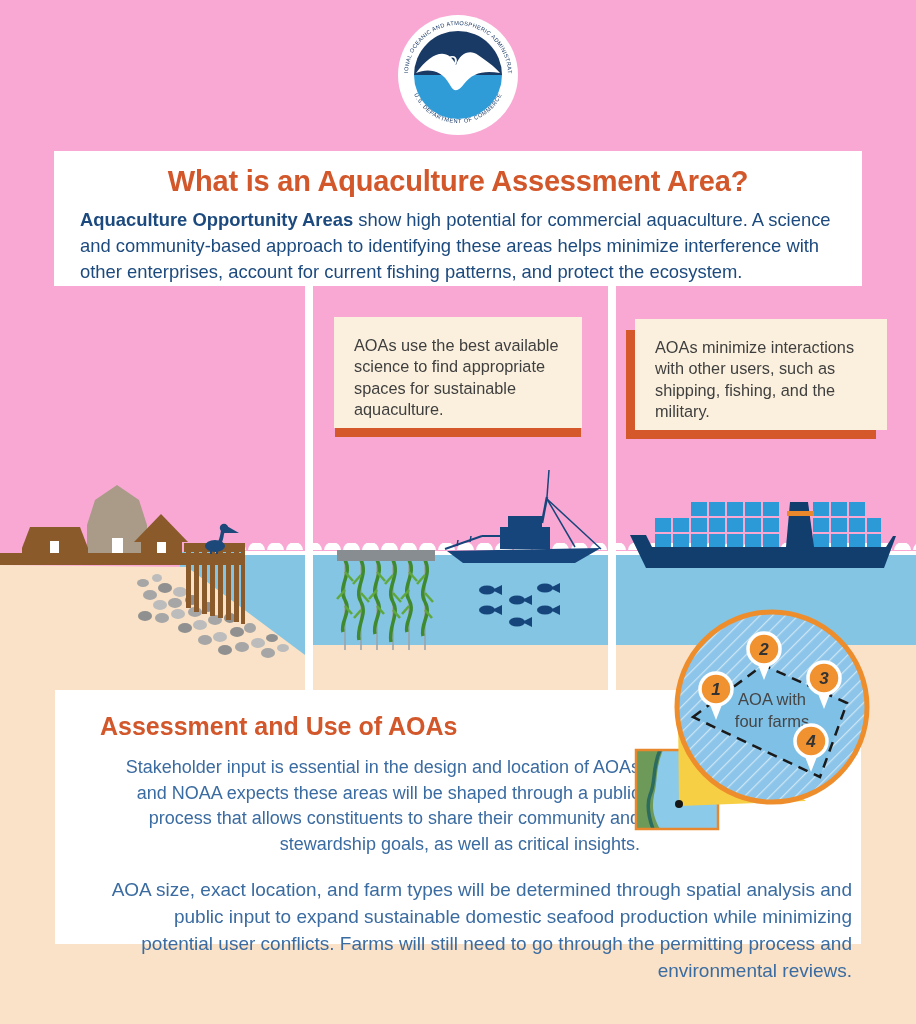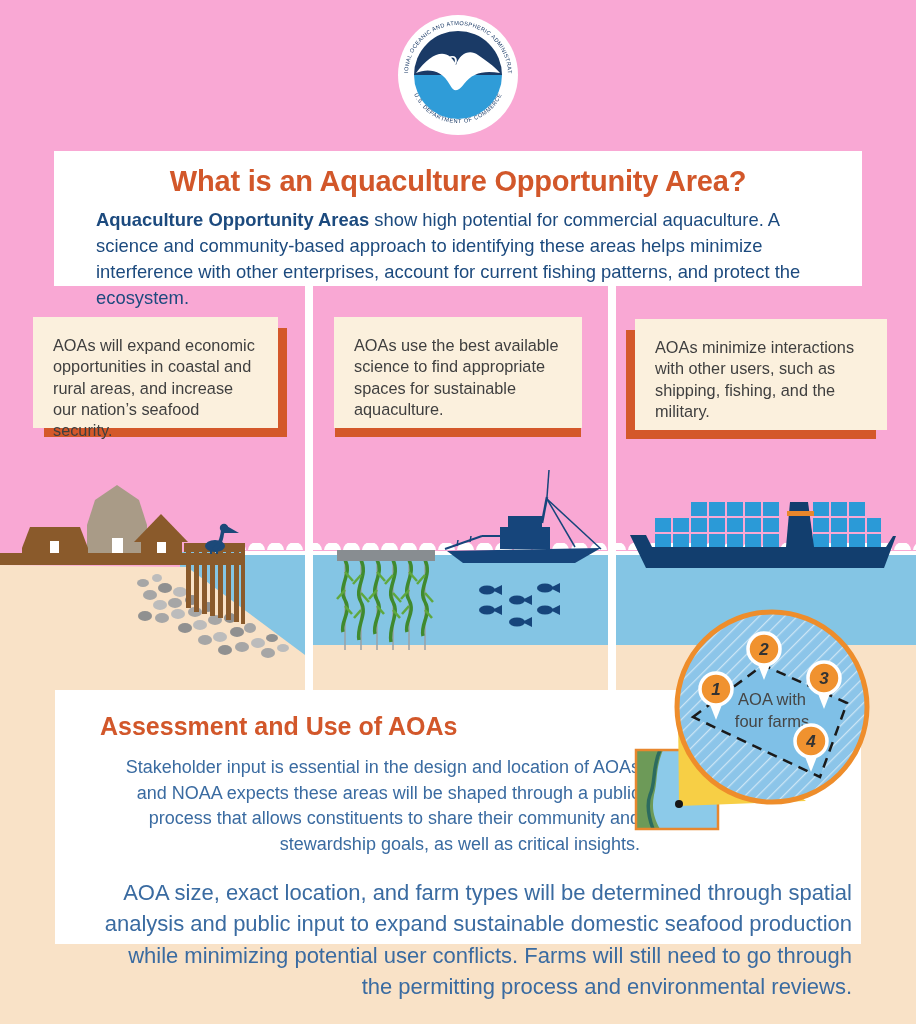--- a/index.html
+++ b/index.html
@@ -6,37 +6,37 @@
   #canvas{
     position:relative;width:916px;height:1024px;margin:0 auto;
     background:#f9a8d4;overflow:hidden;
     font-family:"Liberation Sans",sans-serif;
   }
   .peach-band{position:absolute;left:0;top:690px;width:916px;height:334px;background:#f9e2c7;}
   .logo-wrap{position:absolute;left:396px;top:13px;width:124px;height:124px;}
   
   .card-intro{position:absolute;left:54px;top:151px;width:808px;height:135px;background:#ffffff;box-sizing:border-box;padding-top:14px;}
   .card-intro h1{margin:0;text-align:center;font-size:29px;font-weight:700;color:#d2572a;letter-spacing:-0.2px;}
-  .card-intro p{margin:9px 0 0 0;padding:0 42px;font-size:18.4px;line-height:1.42;color:#1c4a7e;}
+  .card-intro p{margin:9px 0 0 0;padding:0 26px;font-size:18.4px;line-height:1.42;color:#1c4a7e;}
   .card-intro p strong{font-weight:700;color:#1c4a7e;}
   
   .callout{position:absolute;box-sizing:border-box;background:#fbf0dd;color:#3f3f3f;
     font-size:16.3px;line-height:1.31;padding:18px 20px;height:111px;}
   .co-1{left:33px;top:317px;width:245px;box-shadow:10px 10px 0 -1px #d4582a;}
   .co-2{left:334px;top:317px;width:248px;box-shadow:0 10px 0 -1px #d4582a;}
   .co-3{left:635px;top:319px;width:252px;box-shadow:-10px 10px 0 -1px #d4582a;}
   
   .scene{position:absolute;left:0;top:286px;width:916px;height:404px;}
   .inset{position:absolute;left:600px;top:580px;width:316px;height:310px;}
   
   .card-assess{position:absolute;left:55px;top:690px;width:806px;height:254px;background:#ffffff;box-sizing:border-box;padding:22px 16px 0 45px;}
   .card-assess h2{margin:0;font-size:25px;font-weight:700;color:#d2572a;}
   .card-assess p{margin:14px 0 0 0;color:#3a6ba1;text-align:right;}
   .card-assess .p1{width:540px;font-size:18px;line-height:1.42;}
-  .card-assess .p2{width:752px;font-size:22px;line-height:1.42;margin-top:20px;}
+  .card-assess .p2{width:752px;font-size:19px;line-height:1.42;margin-top:20px;}
   
   .footer{position:absolute;left:0;top:959px;width:916px;text-align:center;
     font-size:25px;font-weight:700;color:#11406f;}
   .footer em{font-style:italic;font-weight:700;}
   svg text{font-family:"Liberation Sans",sans-serif;}
 </style>
 </head>
 <body>
 
 <div id="canvas">
@@ -269,27 +269,24 @@
       <text font-size="5.6" fill="#1a3a66" letter-spacing="0.4">
         <textPath href="#arcT" startOffset="50%" text-anchor="middle">NATIONAL OCEANIC AND ATMOSPHERIC ADMINISTRATION</textPath>
       </text>
       <text font-size="5.6" fill="#1a3a66" letter-spacing="0.6">
         <textPath href="#arcB" startOffset="50%" text-anchor="middle">U.S. DEPARTMENT OF COMMERCE</textPath>
       </text>
     </svg>
   </div>
 
   <div class="card-intro">
-    <h1>What is an Aquaculture Opportunity Area?</h1>
+    <h1>What is an Aquaculture Assessment Area?</h1>
     <p><strong>Aquaculture Opportunity Areas</strong><span> show high potential for commercial aquaculture. A science and community-based approach to identifying these areas helps minimize interference with other enterprises, account for current fishing patterns, and protect the ecosystem.</span></p>
   </div>
 
-  <div class="callout co-1">
-    <span>AOAs will expand economic opportunities in coastal and rural areas, and increase our nation’s seafood security.</span>
-  </div>
   <div class="callout co-3">
     <span>AOAs minimize interactions with other users, such as shipping, fishing, and the military.</span>
   </div>
   <div class="callout co-2">
     <span>AOAs use the best available science to find appropriate spaces for sustainable aquaculture.</span>
   </div>
 
   <div class="card-assess">
     <h2>Assessment and Use of AOAs</h2>
     <p class="p1">Stakeholder input is essential in the design and location of AOAs and NOAA expects these areas will be shaped through a public process that allows constituents to share their community and stewardship goals, as well as critical insights.</p>

